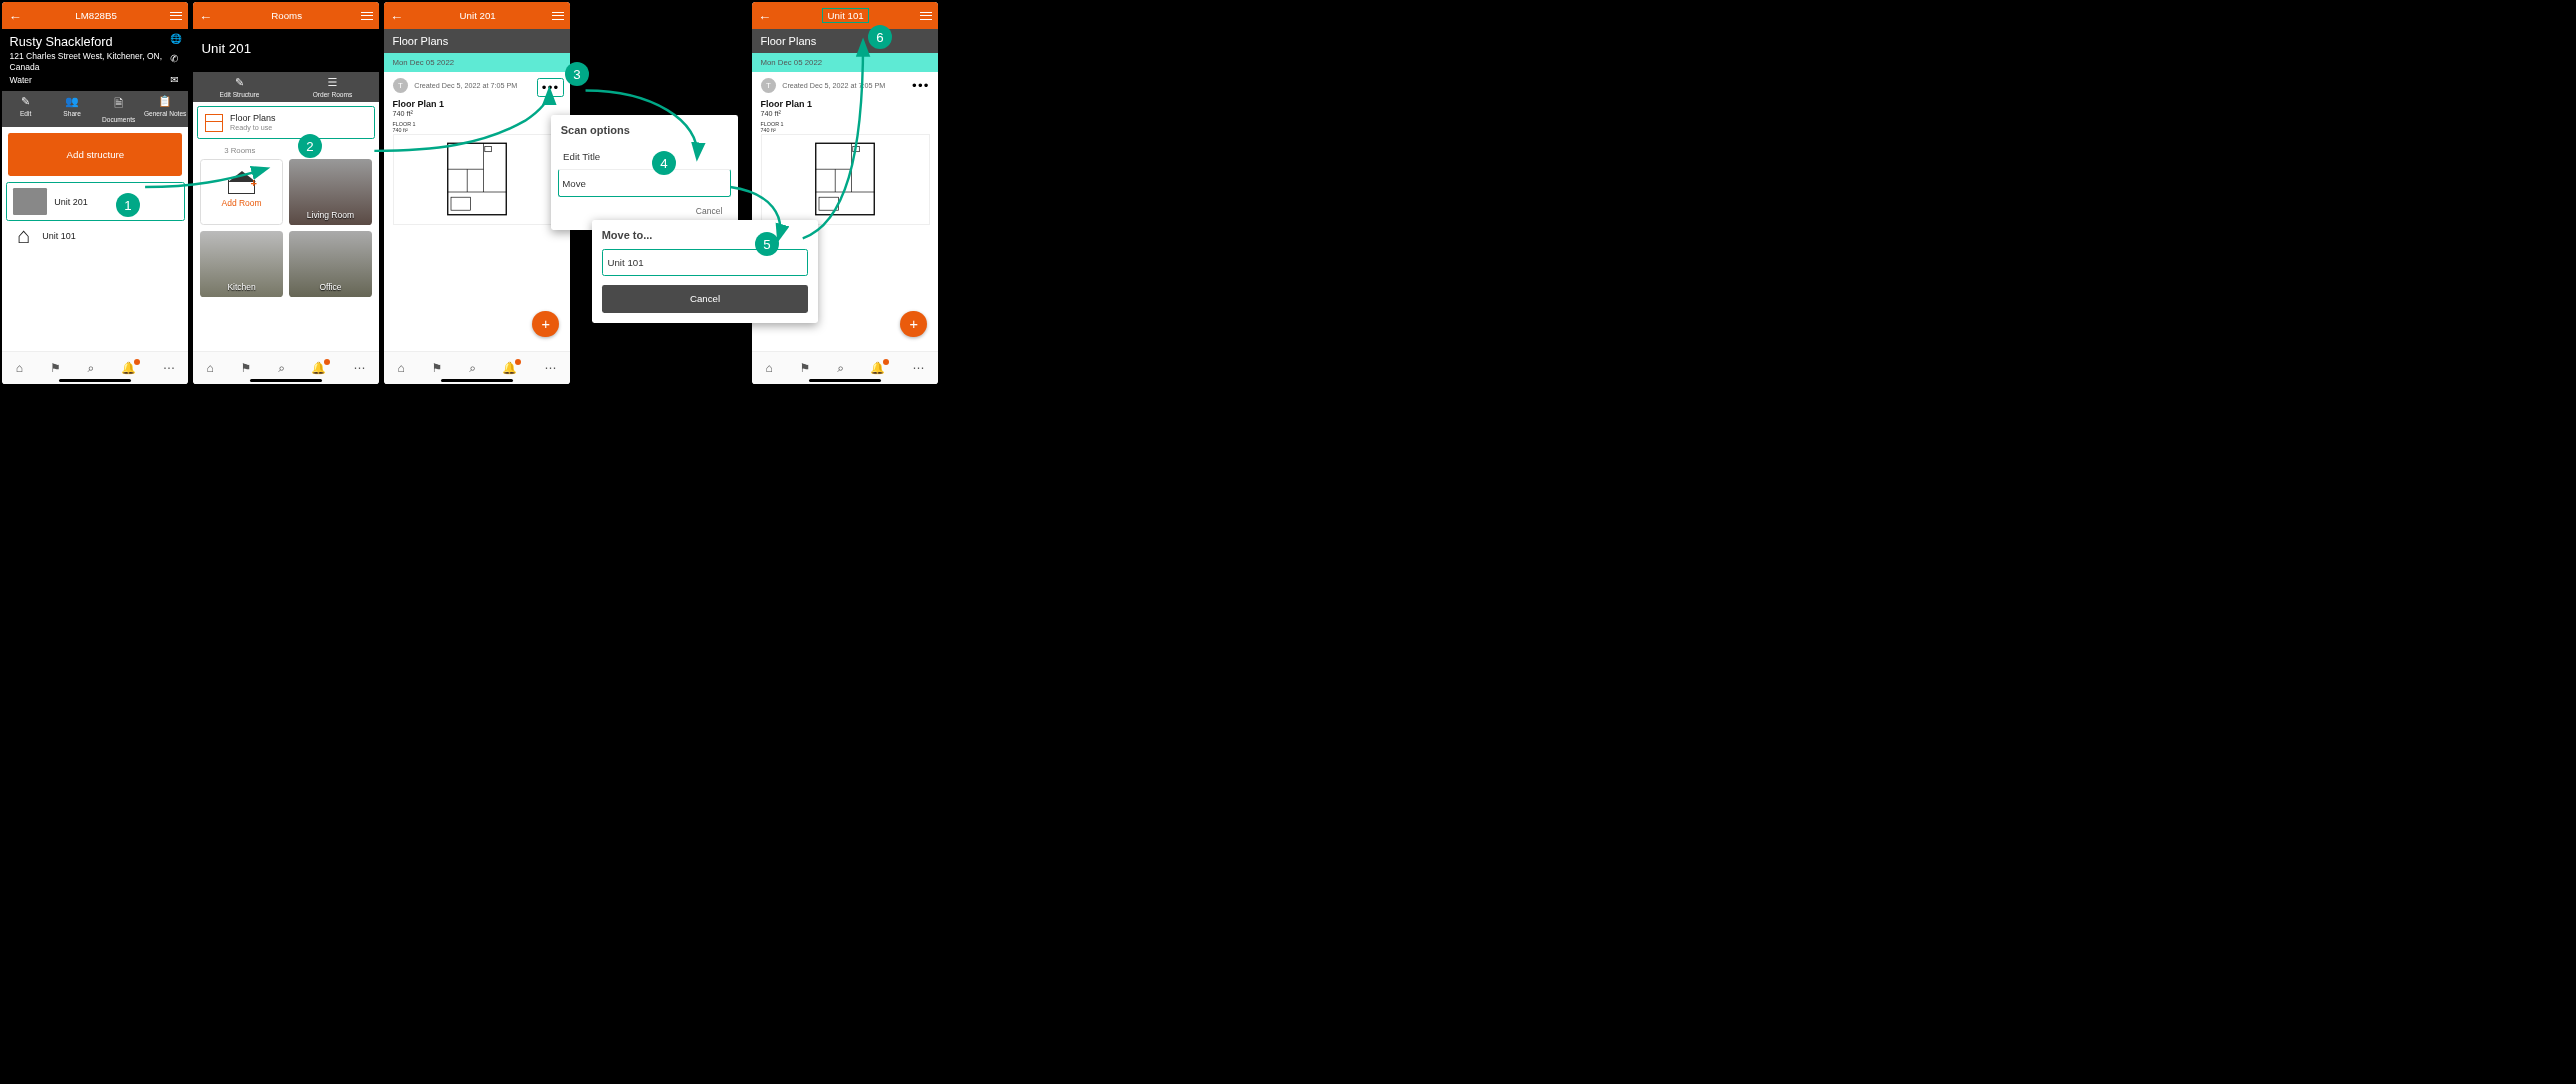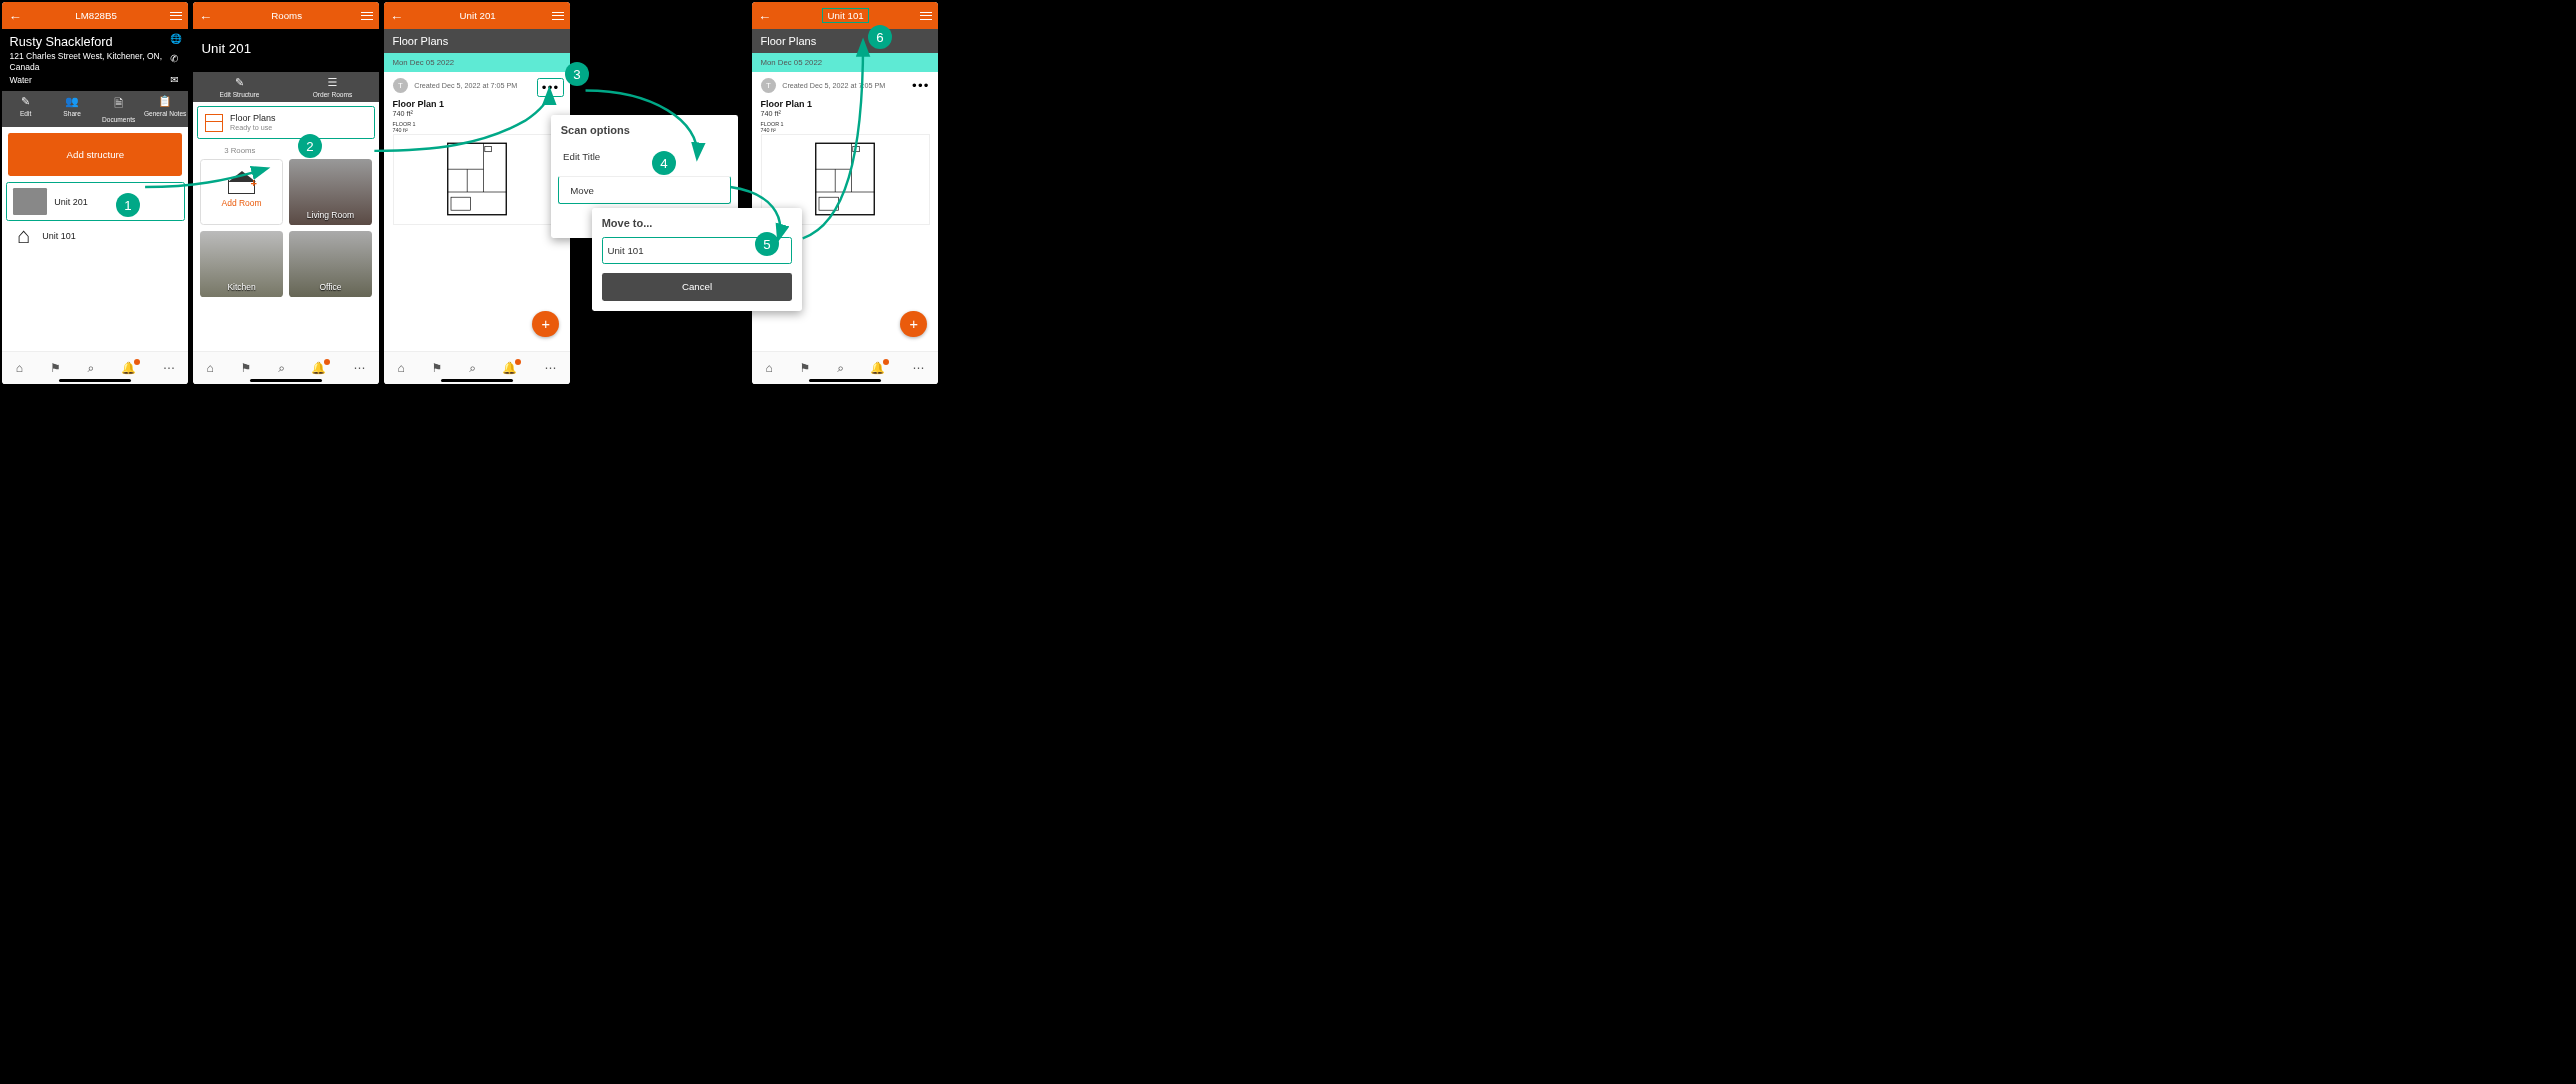--- a/index.html
+++ b/index.html
@@ -281,27 +281,27 @@
     <span>⌕</span>
     <span>🔔<span class="dot"></span></span>
     <span>⋯</span>
   </div>
   <div class="home-indicator"></div>
 </div>
 
 <div class="dialog" style="left:551px; top:115px; width:187px;">
   <h3>Scan options</h3>
   <div class="opt">Edit Title</div>
-  <div class="opt highlight-box" style="margin:7px -2.4px; padding-left:11px;">Move</div>
+  <div class="opt highlight-box" style="margin:0 -2.4px; padding-left:3px;">Move</div>
   <div class="cancel-row">
       <div class="cancel">Cancel</div>
     </div>
 </div>
 
-<div class="dialog" style="left:592px; top:208px; width:210px;">
+<div class="dialog" style="left:592px; top:220px; width:226px;">
   <h3>Move to...</h3>
   <div class="opt highlight-box" style="padding-left:4.8px;">Unit 101</div>
   <div class="cancel-btn-full">Cancel</div>
 </div>
 
 <div class="badge" style="left:116px; top:193px;">1</div>
 <div class="badge" style="left:298px; top:134px;">2</div>
 <div class="badge" style="left:565px; top:62px;">3</div>
 <div class="badge" style="left:652px; top:151px;">4</div>
 <div class="badge" style="left:755px; top:232px;">5</div>

